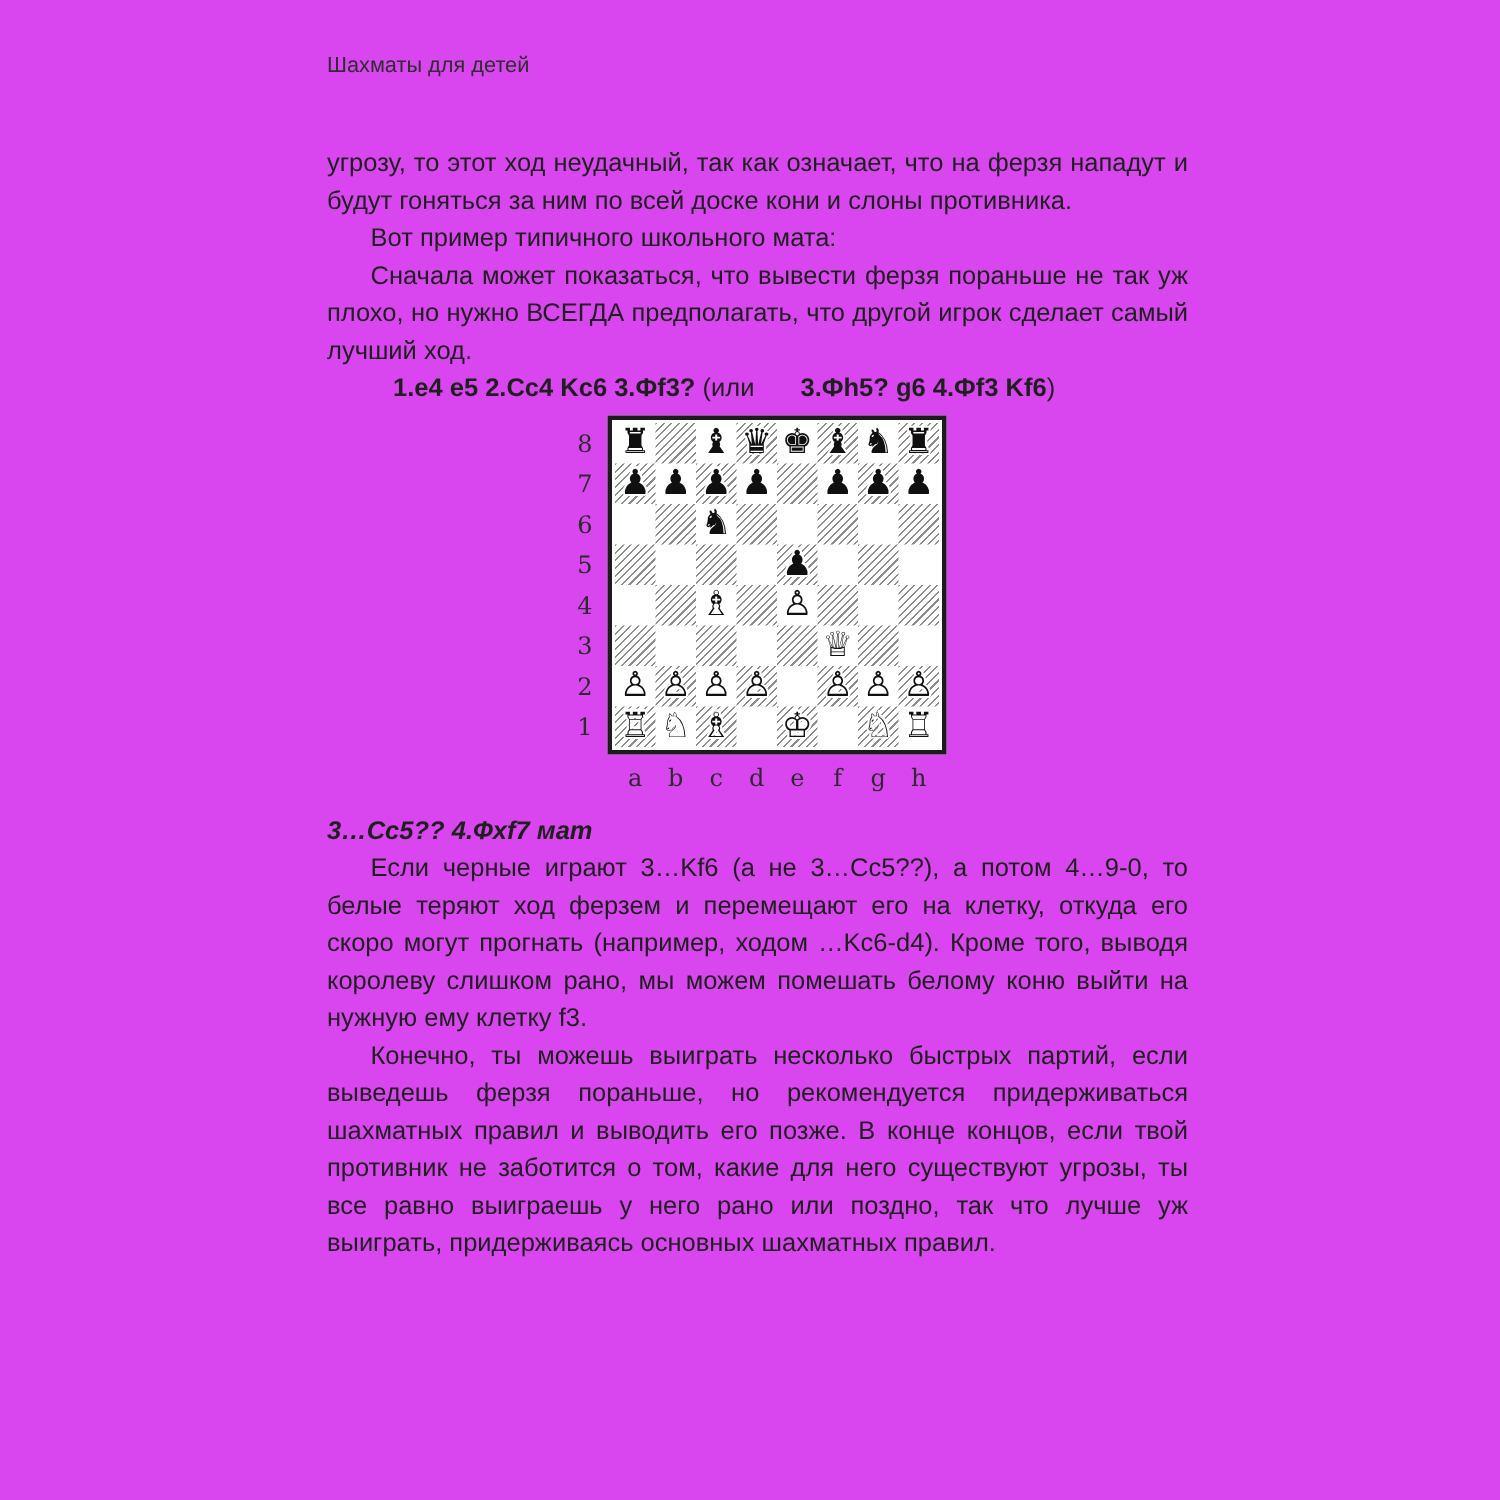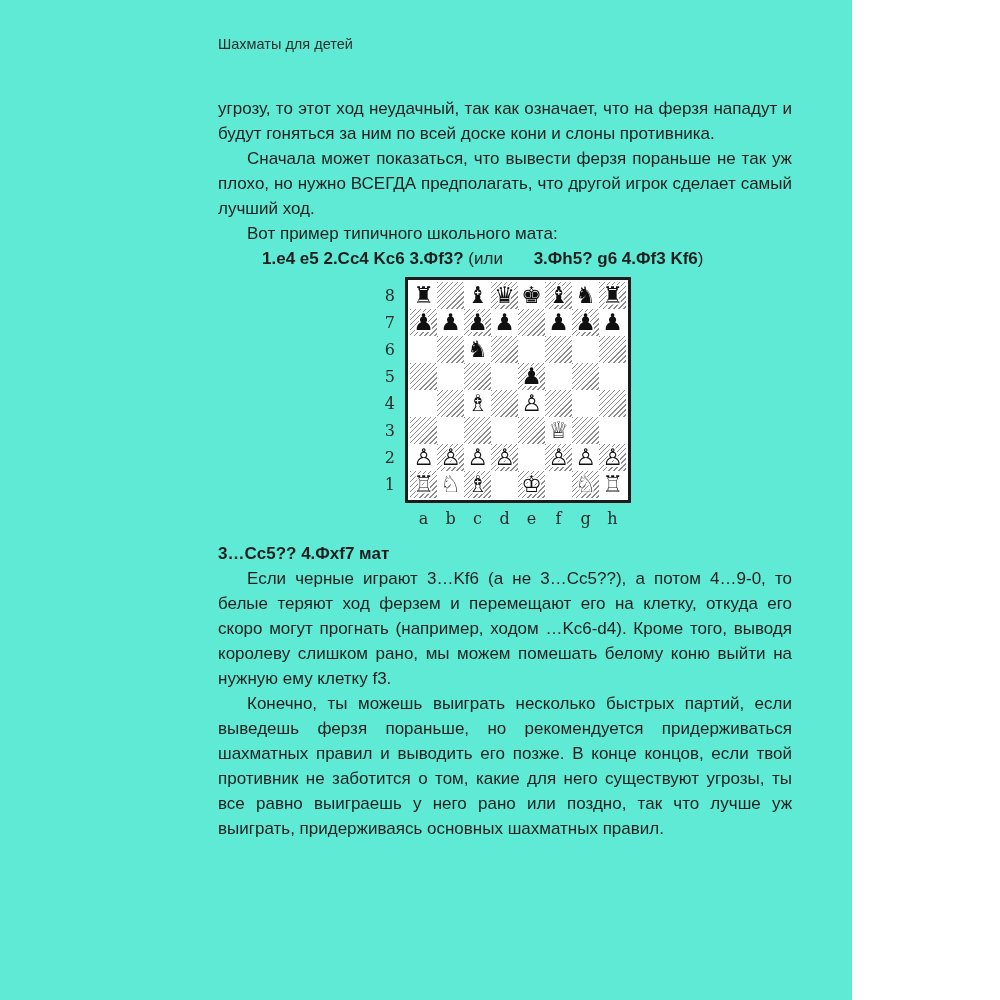--- a/index.html
+++ b/index.html
@@ -1,20 +1,20 @@
 <!DOCTYPE html>
 <html lang="ru"><head>
 <meta charset="utf-8">
 <style>
   html, body { margin: 0; padding: 0; background: #ffffff; }
   .page {
     position: relative;
-    width: 852px;
+    width: 1000px;
     height: 1000px;
-    background: #5eead4;
+    background: #d946ef;
     font-family: "Liberation Sans", sans-serif;
     color: #1f1f1f;
     overflow: hidden;
   }
   .running-head {
     position: absolute;
     left: 218px;
     top: 36px;
     font-size: 14.5px;
     color: #2e2e2e;
@@ -24,21 +24,21 @@
     left: 218px;
     top: 96px;
     width: 574px;
     font-size: 17px;
     line-height: 25px;
     text-align: justify;
   }
   .content p { margin: 0; }
   .indent { text-indent: 29px; }
   .moves-line { margin-top: 4px; font-weight: bold; }
-  .result-line { margin-top: 12px; font-weight: bold; }
+  .result-line { margin-top: 12px; font-weight: bold; font-style: italic; }
   
   .diagram {
     width: 252px;
     margin: 6px auto 10px auto;
   }
   .diagram-row { display: flex; align-items: flex-start; }
   .ranks {
     display: grid;
     grid-template-rows: repeat(8, 27px);
     margin-top: 5px;
@@ -96,23 +96,23 @@
 <body>
 
 <div class="page">
 
   <div class="running-head">Шахматы для детей</div>
 
   <div class="content">
 
     <p>угрозу, то этот ход неудачный, так как означает, что на ферзя нападут и будут гоняться за ним по всей доске кони и слоны противника.</p>
 
+    <p class="indent">Вот пример типичного школьного мата:</p>
+
     <p class="indent">Сначала может показаться, что вывести ферзя пораньше не так уж плохо, но нужно ВСЕГДА предполагать, что другой игрок сделает самый лучший ход.</p>
-
-    <p class="indent">Вот пример типичного школьного мата:</p>
 
     <p class="moves-line"><span style="font-weight: bold; margin-left: 44px;">1.e4 e5 2.Cc4 Kc6 3.Фf3? </span><span style="font-weight: normal;">(или </span><span style="font-weight: bold; margin-left: 26px;">3.Фh5? g6 4.Фf3 Kf6</span><span style="font-weight: normal;">)</span></p>
 
 
     <div class="diagram">
       <div class="diagram-row">
         <div class="ranks">
             <div class="rank-label">8</div>
             <div class="rank-label">7</div>
             <div class="rank-label">6</div>

